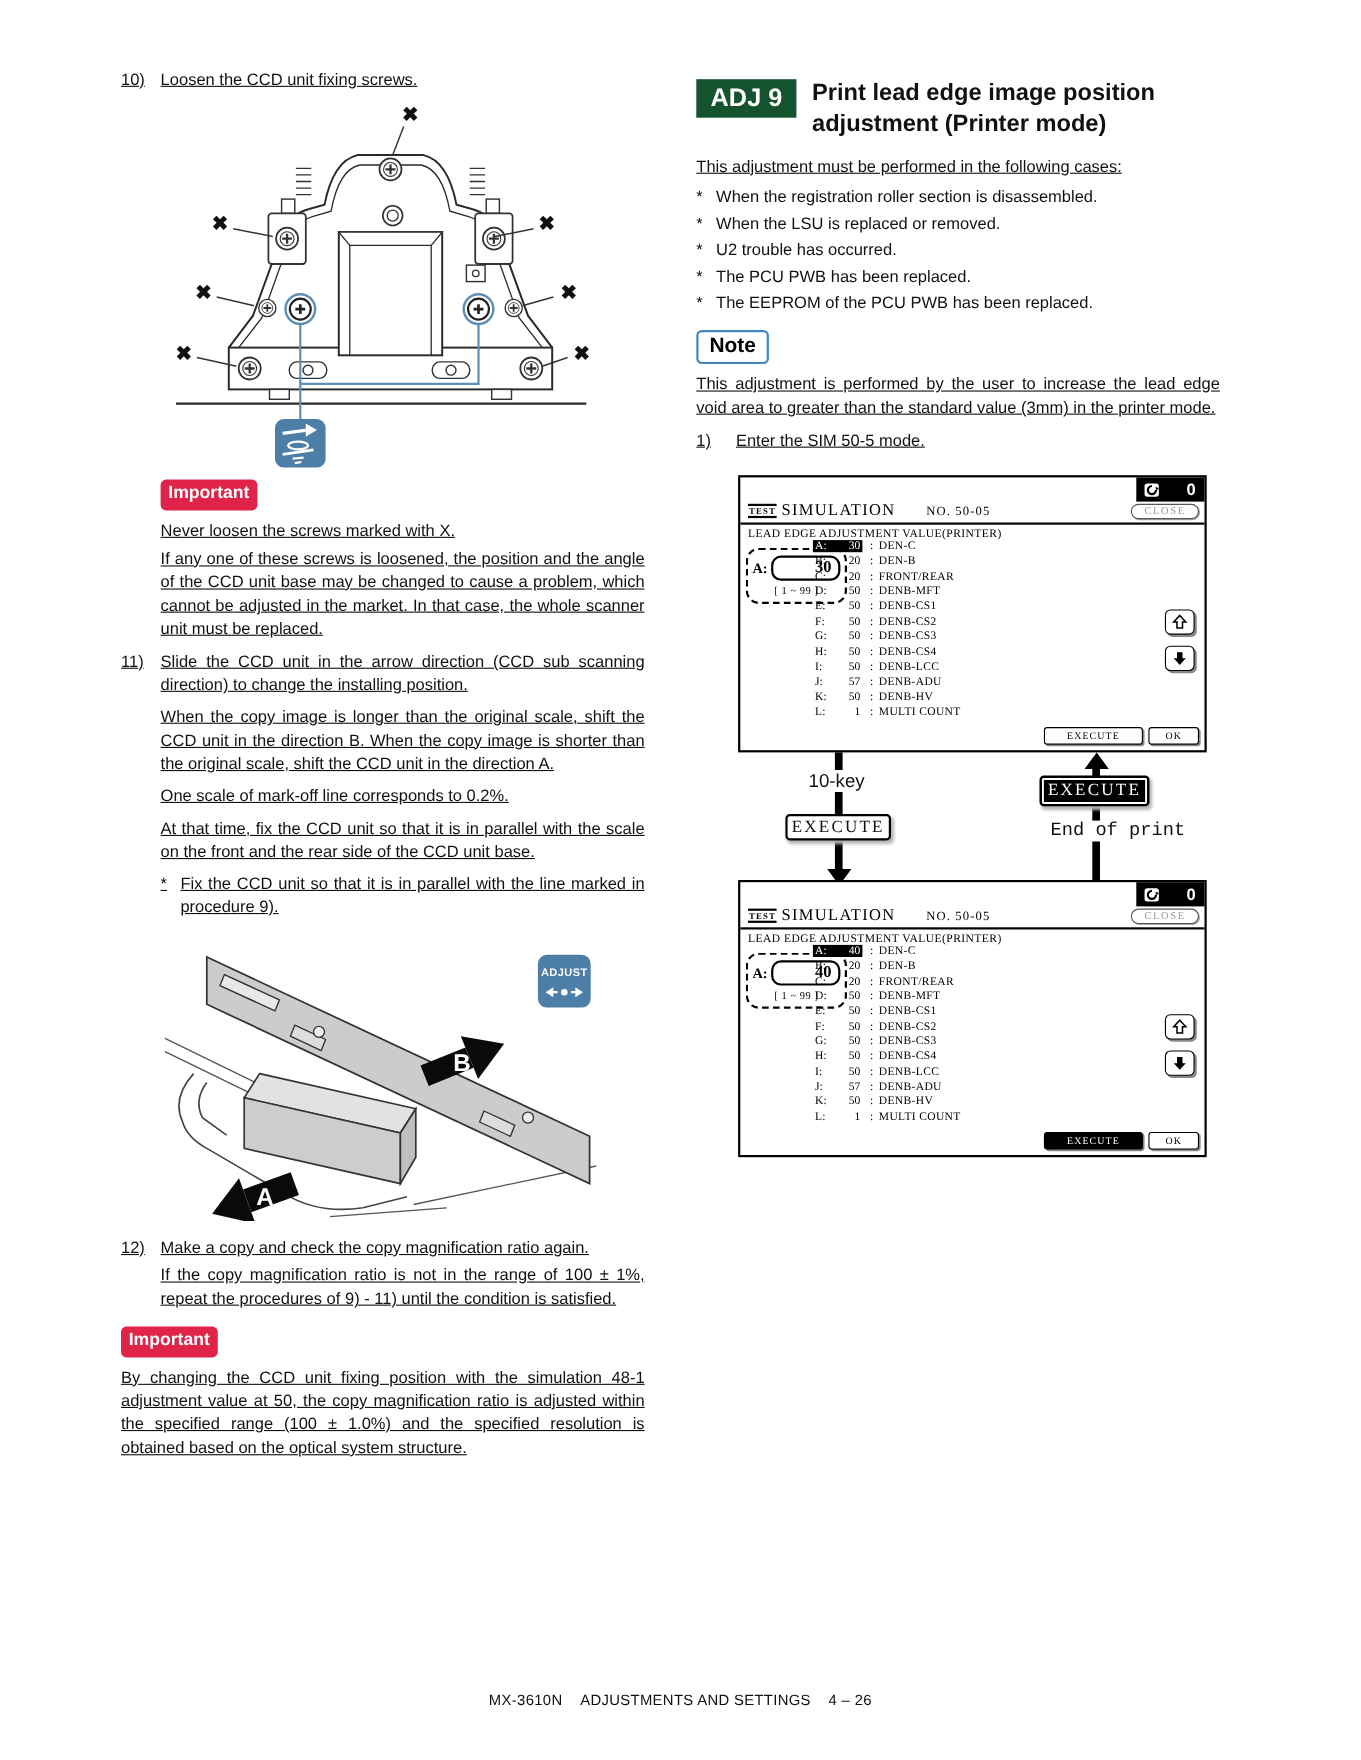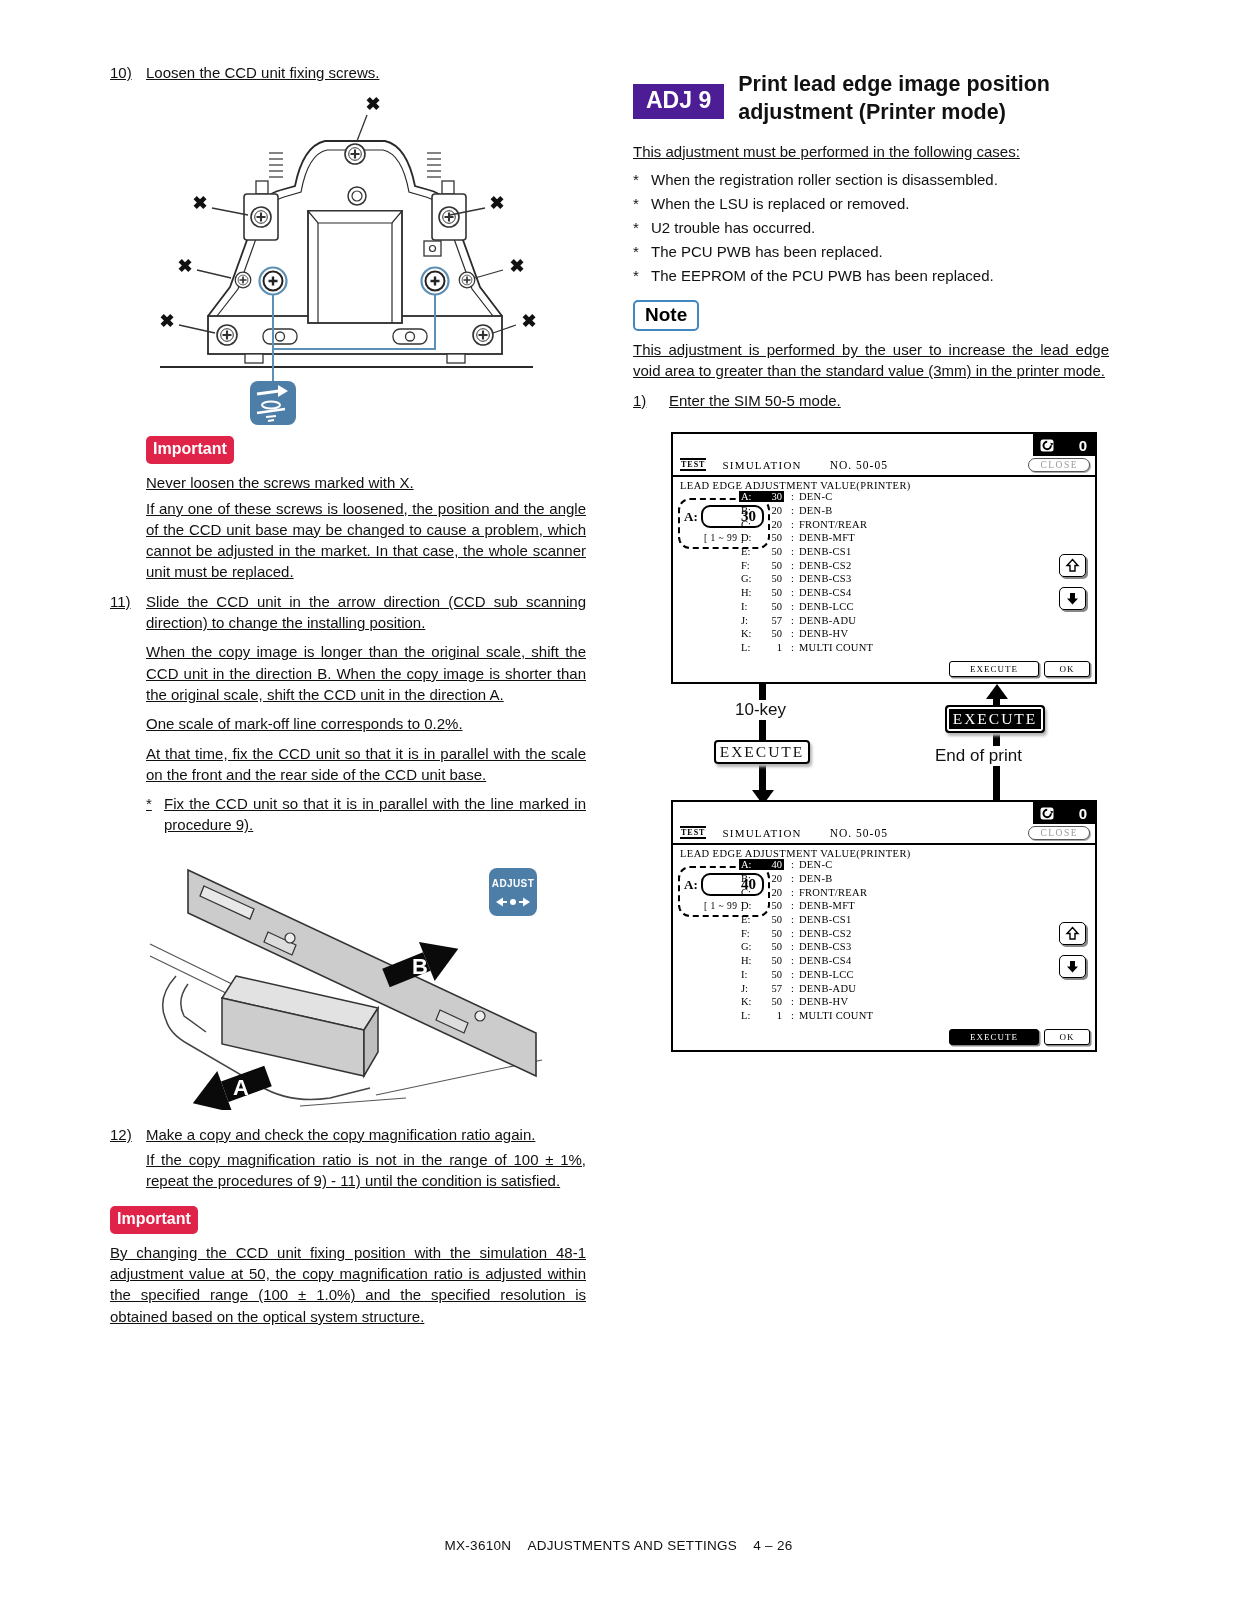--- a/index.html
+++ b/index.html
@@ -20,42 +20,42 @@
 
 .badge-important { display:inline-block; background:#e02349; color:#fff; font-weight:bold;
   font-size:16px; line-height:1; padding:5px 7px 7px; border-radius:5px; }
 .badge-note { display:inline-block; border:2px solid #4187c0; border-radius:5px; background:#fff;
   color:#000; font-weight:bold; font-size:19px; padding:2px 10px 3px; }
 
 .star-row { display:flex; }
 .star-row .star { flex:0 0 18px; }
 
 .adj-head { display:flex; align-items:flex-start; }
-.adj-code { background:#4c1d95; color:#fff; font-weight:bold; font-size:23px;
-  padding:3px 13px 5px; margin-top:14px; white-space:nowrap; }
+.adj-code { background:#14532d; color:#fff; font-weight:bold; font-size:23px;
+  padding:3px 13px 5px; margin-top:2px; white-space:nowrap; }
 .adj-title { font-weight:bold; font-size:21.5px; line-height:1.32; margin-left:14px; width:345px; }
 
 .bullets { margin-top:6px; }
 .bullet { display:flex; font-size:15px; line-height:1.6; }
 .bullet .star { flex:0 0 18px; }
 
 .sim-stack { position:absolute; top:362px; left:0; width:476px; }
 
 
 .sim { position:relative; width:426px; height:252px; margin-left:38px; background:#fff;
   border:2px solid #000; font-family:"Liberation Serif", serif; color:#000; }
 .sim-counterbar { position:absolute; top:0; right:0; width:62px; height:22px; background:#000;
   display:flex; align-items:center; padding:0 8px 0 7px; }
 .sim-counter { color:#fff; font-weight:bold; font-size:15px; margin-left:auto;
   font-family:"Liberation Sans", sans-serif; }
 .sim-titlerow { position:absolute; top:22px; left:0; right:0; height:21px;
   border-bottom:2px solid #000; display:flex; align-items:center; padding:0 5px 2px 7px; }
 .sim-logo { font-size:8px; font-weight:bold; letter-spacing:1px;
   border-top:2px solid #000; border-bottom:2px solid #000; padding:0 1px; }
-.sim-title { font-size:11px; letter-spacing:1.2px; margin-left:16px; }
+.sim-title { font-size:15px; letter-spacing:1.2px; margin-left:4px; }
 .sim-no { font-size:11.5px; letter-spacing:1px; margin-left:28px; }
 .sim-close { margin-left:auto; border:1.5px solid #555; border-radius:7px; color:#9a9a9a;
   font-size:9.5px; letter-spacing:1.5px; padding:1px 11px; box-shadow:1px 1px 0 #aaa; background:#fff; }
 .sim-subtitle { position:absolute; top:46px; left:7px; font-size:10.5px; letter-spacing:0.4px; }
 .sim-callout { position:absolute; left:5px; top:64px; width:92px;
   border:2px dashed #000; border-radius:12px; padding:5px 4px 4px; background:#fff; }
 .sim-callout-row { display:flex; align-items:center; }
 .sim-callout-letter { font-weight:bold; font-size:13px; flex:0 0 17px; }
 .sim-callout-valuebox { flex:1; border:2px solid #000; border-radius:9px; text-align:right;
   font-weight:bold; font-size:15px; padding:1px 6px 1px 0; }
@@ -486,21 +486,21 @@
 
       <div class="flowbox">
         <div class="vshaft" style="left:88px; top:0; height:106px;"></div>
         <div class="vhead head-down" style="left:81px; top:106px;"></div>
         <div class="flow-label" style="left:60px; top:16px;">10-key</div>
         <div class="btn-exec-white" style="left:43px; top:56px;">EXECUTE</div>
 
         <div class="vshaft" style="left:322px; top:14px; height:114px;"></div>
         <div class="vhead head-up" style="left:315px; top:0;"></div>
         <div class="btn-exec-black" style="left:274px; top:21px;">EXECUTE</div>
-        <div class="flow-label" style="left:260px; top:62px;">End of print</div>
+        <div class="flow-label" style="left:280px; top:62px;font-family:Liberation Mono, monospace;">End of print</div>
       </div>
 
       <div class="sim">
         <div class="sim-counterbar">
           <svg width="15" height="15" viewBox="0 0 15 15">
             <rect x="0.5" y="1.5" width="13" height="12" rx="2.5" fill="#fff"></rect>
             <path d="M7.2,3.8 a3.7,3.7 0 1 0 3.7,3.7" stroke="#000" stroke-width="2" fill="none"></path>
             <polygon points="11.6,7.8 13.6,5.6 10.2,4.8" fill="#000"></polygon>
           </svg>
           <span class="sim-counter">0</span>

